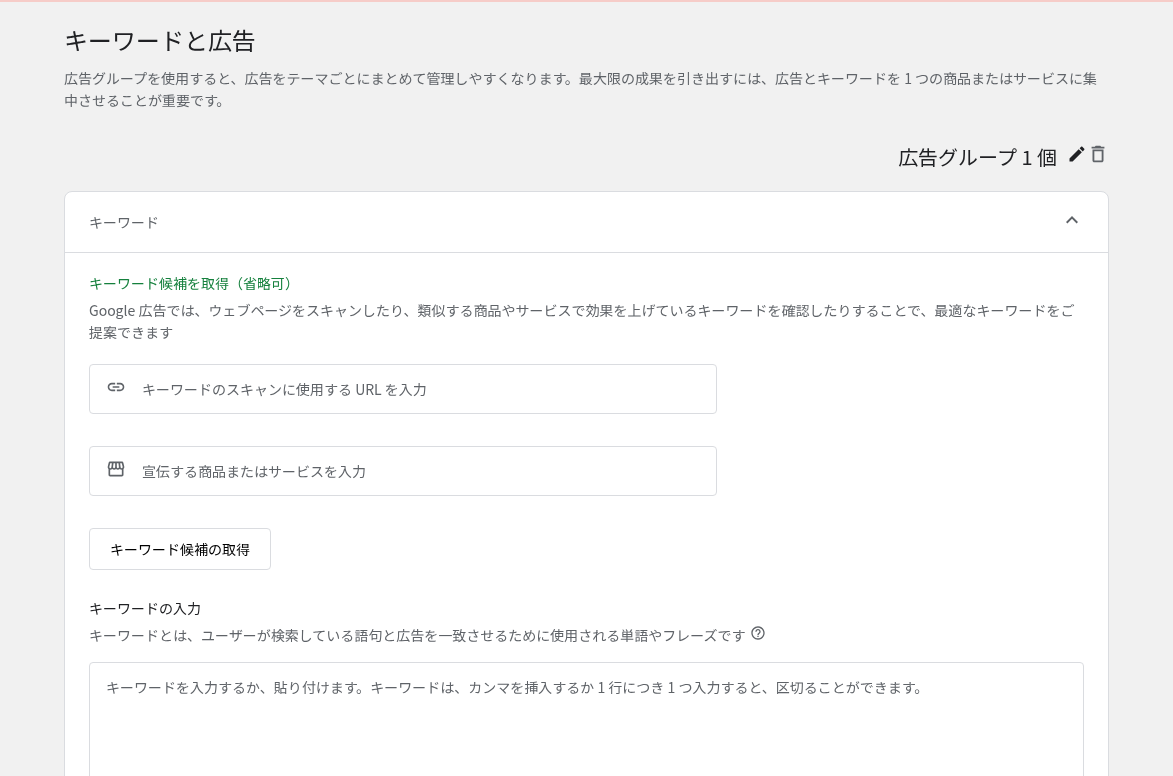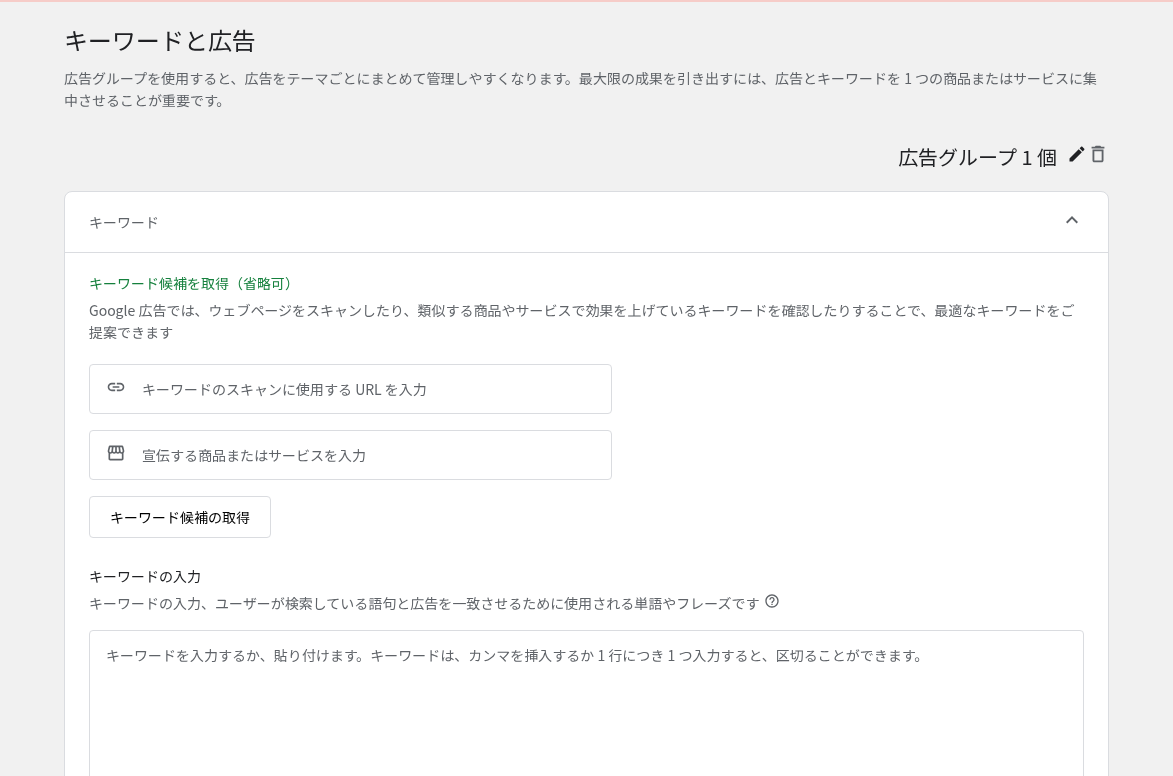--- a/index.html
+++ b/index.html
@@ -111,22 +111,22 @@
       line-height: 1.6;
       margin-bottom: 20px;
     }
 
     .input-field {
       display: flex;
       align-items: center;
       border: 1px solid #dadce0;
       border-radius: 4px;
       padding: 12px 16px;
-      margin-bottom: 16px;
-      width: 523px;
+      margin-bottom: 32px;
+      width: 628px;
       gap: 16px;
     }
 
     .input-field .input-icon {
       fill: #5f6368;
       flex-shrink: 0;
     }
 
     .input-field input {
       border: none;
@@ -257,21 +257,21 @@
               <path d="M21.9 8.89l-1.05-4.37c-.22-.9-1-1.52-1.91-1.52H5.05c-.9 0-1.69.63-1.9 1.52L2.1 8.89c-.24 1.02-.02 2.06.62 2.88.08.11.19.19.28.29V19c0 1.1.9 2 2 2h14c1.1 0 2-.9 2-2v-6.94c.09-.09.2-.18.28-.28.64-.82.87-1.87.62-2.89zm-2.99-3.9l1.05 4.37c.1.42.01.84-.25 1.17-.14.18-.44.47-.94.47-.61 0-1.14-.49-1.21-1.14L16.98 5l1.93-.01zM13 5h1.96l.54 4.52c.05.39-.07.78-.33 1.07-.22.26-.54.41-.95.41-.67 0-1.22-.59-1.22-1.31V5zM8.49 9.52L9.04 5H11v4.69c0 .72-.55 1.31-1.29 1.31-.34 0-.65-.15-.89-.41-.25-.29-.37-.68-.33-1.07zm-4.45-.16L5.05 5h1.97l-.58 4.86c-.08.65-.6 1.14-1.21 1.14-.49 0-.8-.29-.93-.47-.27-.32-.36-.75-.26-1.17zM5 19v-6.03c.08.01.15.03.23.03.87 0 1.66-.36 2.24-.95.6.6 1.4.95 2.31.95.87 0 1.65-.36 2.23-.93.59.57 1.39.93 2.29.93.84 0 1.64-.35 2.24-.95.58.59 1.37.95 2.24.95.08 0 .15-.02.23-.03V19H5z"></path>
             </svg>
         </span>
         <input type="text" placeholder="宣伝する商品またはサービスを入力" style="">
       </div>
 
       <button class="suggest-button" disabled="">キーワード候補の取得</button>
 
       <div class="enter-title">キーワードの入力</div>
       <div class="enter-description">
-        <span>キーワードの入力、ユーザーが検索している語句と広告を一致させるために使用される単語やフレーズです</span>
+        <span>キーワードとは、ユーザーが検索している語句と広告を一致させるために使用される単語やフレーズです</span>
         <span class="help-icon">
           <svg width="16" height="16" viewBox="0 0 24 24">
               <path d="M11 18h2v-2h-2v2zm1-16C6.48 2 2 6.48 2 12s4.48 10 10 10 10-4.48 10-10S17.52 2 12 2zm0 18c-4.41 0-8-3.59-8-8s3.59-8 8-8 8 3.59 8 8-3.59 8-8 8zm0-14c-2.21 0-4 1.79-4 4h2c0-1.1.9-2 2-2s2 .9 2 2c0 2-3 1.75-3 5h2c0-2.25 3-2.5 3-5 0-2.21-1.79-4-4-4z"></path>
             </svg>
         </span>
       </div>
 
       <textarea class="keyword-textarea" placeholder="キーワードを入力するか、貼り付けます。キーワードは、カンマを挿入するか 1 行につき 1 つ入力すると、区切ることができます。" style=""></textarea>
 
     </div>

